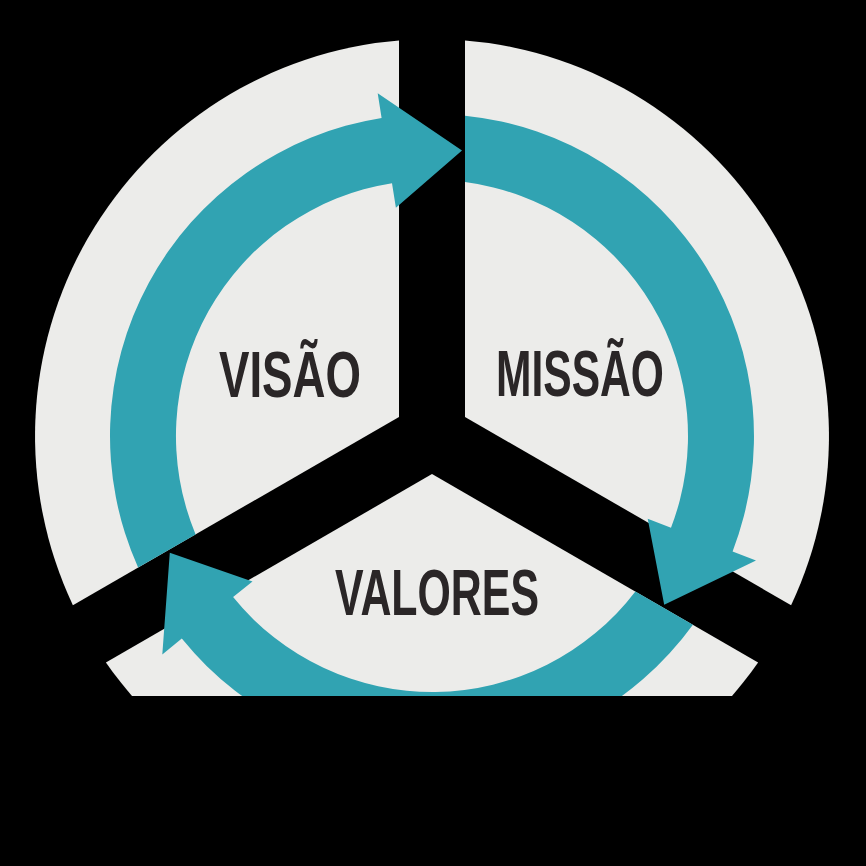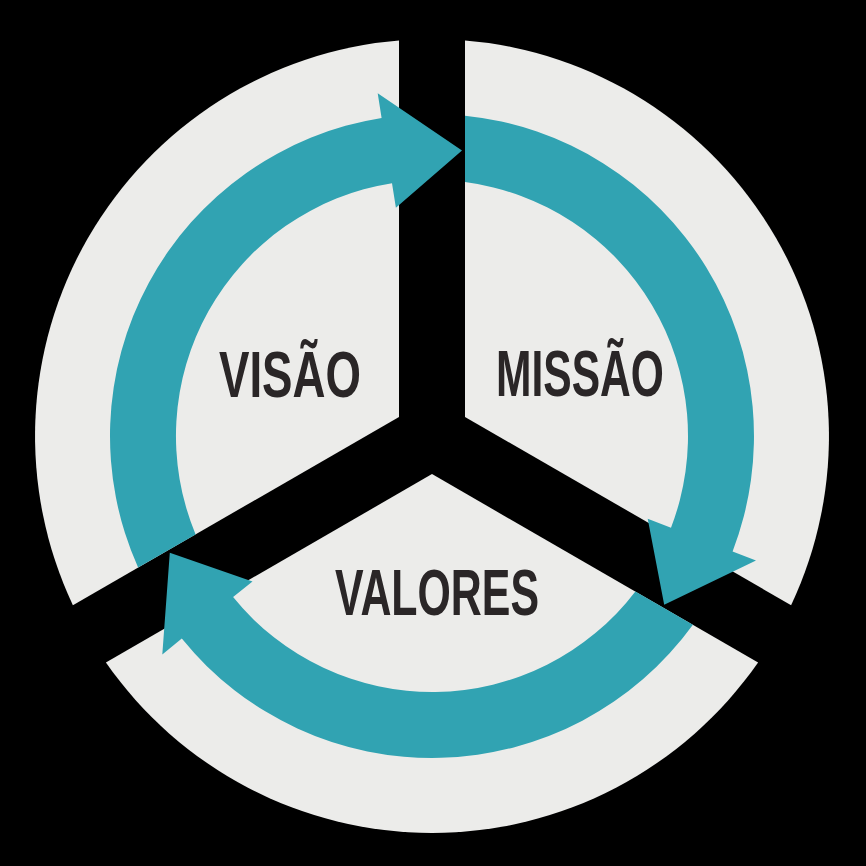--- a/index.html
+++ b/index.html
@@ -2,21 +2,21 @@
 <html><head>
 <meta charset="utf-8">
 <style>
   html, body {
     margin: 0;
     padding: 0;
     background: #000000;
   }
   .stage {
     width: 866px;
-    height: 866px;
+    height: 696px;
     position: relative;
     overflow: hidden;
   }
   svg { display: block; }
   .seg-label {
     font-family: "Liberation Sans", sans-serif;
     font-weight: 700;
     font-size: 64px;
   }
 </style>

